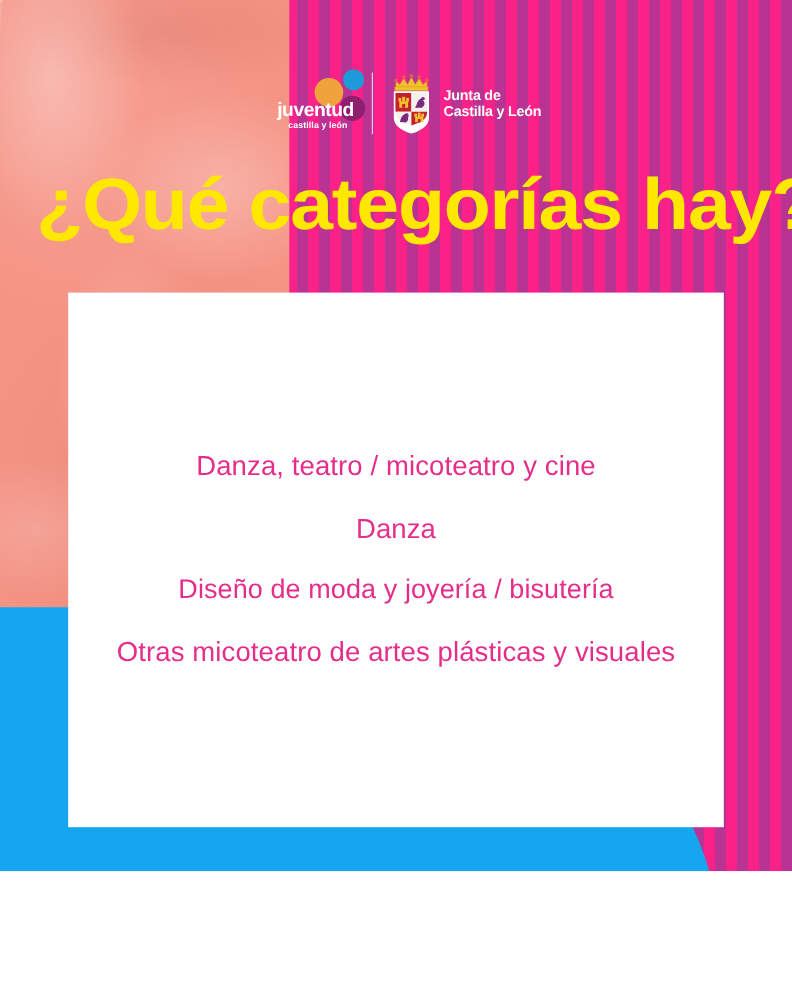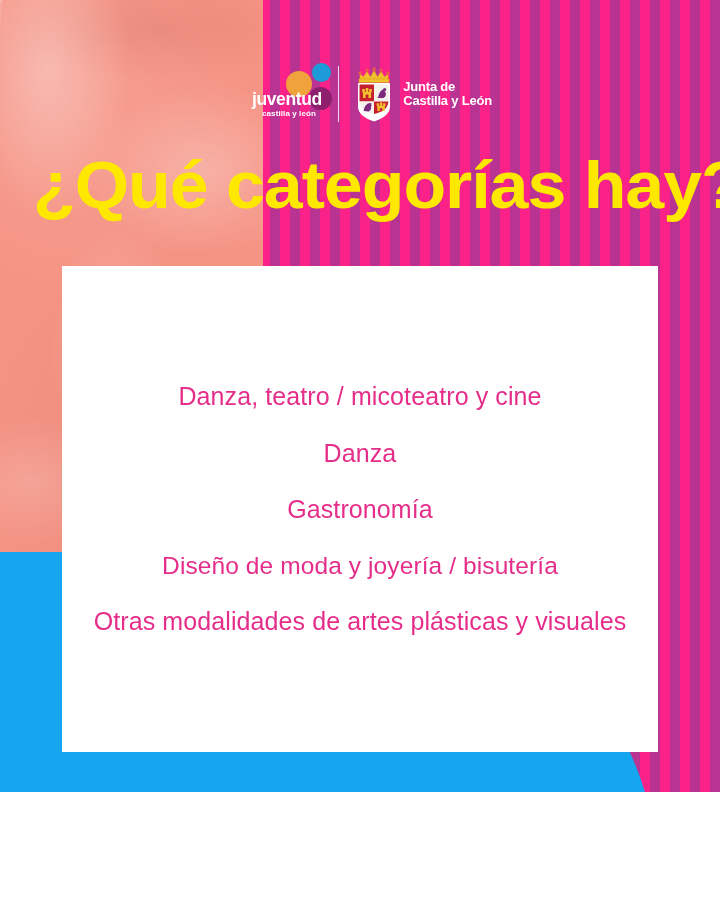--- a/index.html
+++ b/index.html
@@ -262,18 +262,17 @@
         <span>Castilla y León</span>
       </span>
     </div>
   </div>
 
   <div class="title">¿Qué categorías hay?</div>
 
   <div class="card">
     <div class="category">Danza, teatro / micoteatro y cine</div>
     <div class="category">Danza</div>
-    <div class="category">Gastronomía</div>
     <div class="category wide">Diseño de moda y joyería / bisutería</div>
-    <div class="category">Otras modalidades de artes plásticas y visuales</div>
+    <div class="category">Otras micoteatro de artes plásticas y visuales</div>
   </div>
 
 </div>
 
 </body></html>

